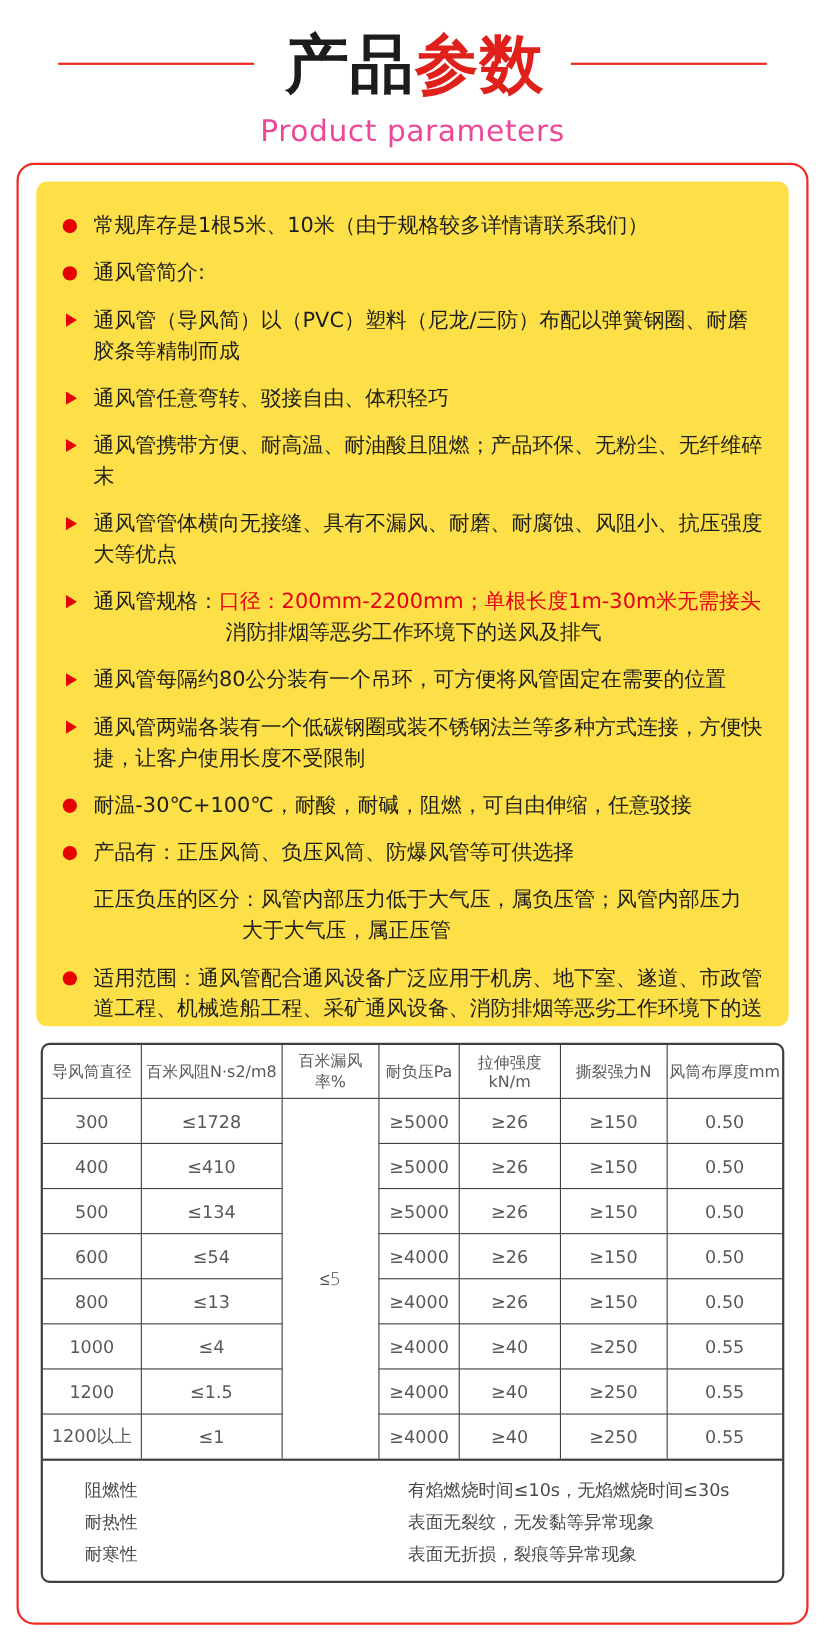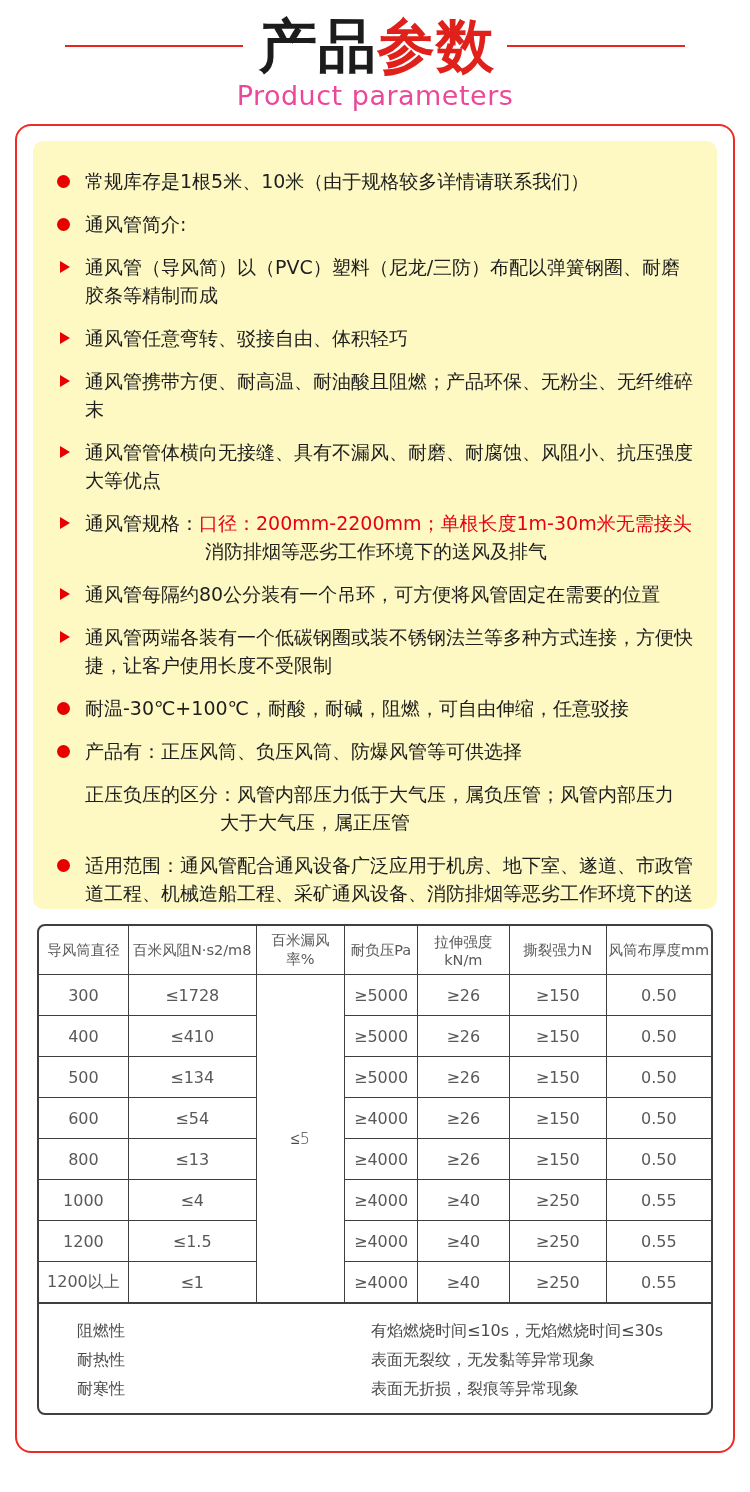--- a/index.html
+++ b/index.html
@@ -8,34 +8,34 @@
     font-family:"DejaVu Sans","Liberation Sans",sans-serif;
     -webkit-font-smoothing:antialiased;
   }
   
   .title-block{padding-top:14px;text-align:center;}
   .title-row{display:flex;align-items:center;justify-content:center;}
   .title-line{width:178px;height:2px;background:#e8251f;}
   .title-line.left{margin-right:16px;}
   .title-line.right{margin-left:12px;}
   h1.page-title{
-    margin:0;font-size:58px;line-height:64px;font-weight:900;
+    margin:12px;font-size:58px;line-height:64px;font-weight:900;
     letter-spacing:1px;color:#1c1c1c;white-space:nowrap;
   }
   .t-red{color:#e0201a;}
   .subtitle{font-size:27px;color:#ec4899;margin-top:2px;letter-spacing:0.5px;}
   
   .red-box{
     margin:13px 15px 0 15px;height:1310px;
     border:2px solid #ef2c24;border-radius:16px;
     padding:15px 16px 0 16px;box-sizing:content-box;
   }
   
   .gray-panel{
-    background:#fef9c3;border-radius:10px;
+    background:#fde047;border-radius:10px;
     padding:26px 24px 14px 24px;height:768px;box-sizing:border-box;
     overflow:hidden;
   }
   ul.intro-list{list-style:none;margin:0;padding:0;}
   li.intro-item{
     position:relative;padding-left:28px;margin-bottom:15px;
     font-size:19px;line-height:28px;color:#1e1e1e;
   }
   li.intro-item .bullet{position:absolute;left:0;display:block;}
   li.b-dot .bullet{

